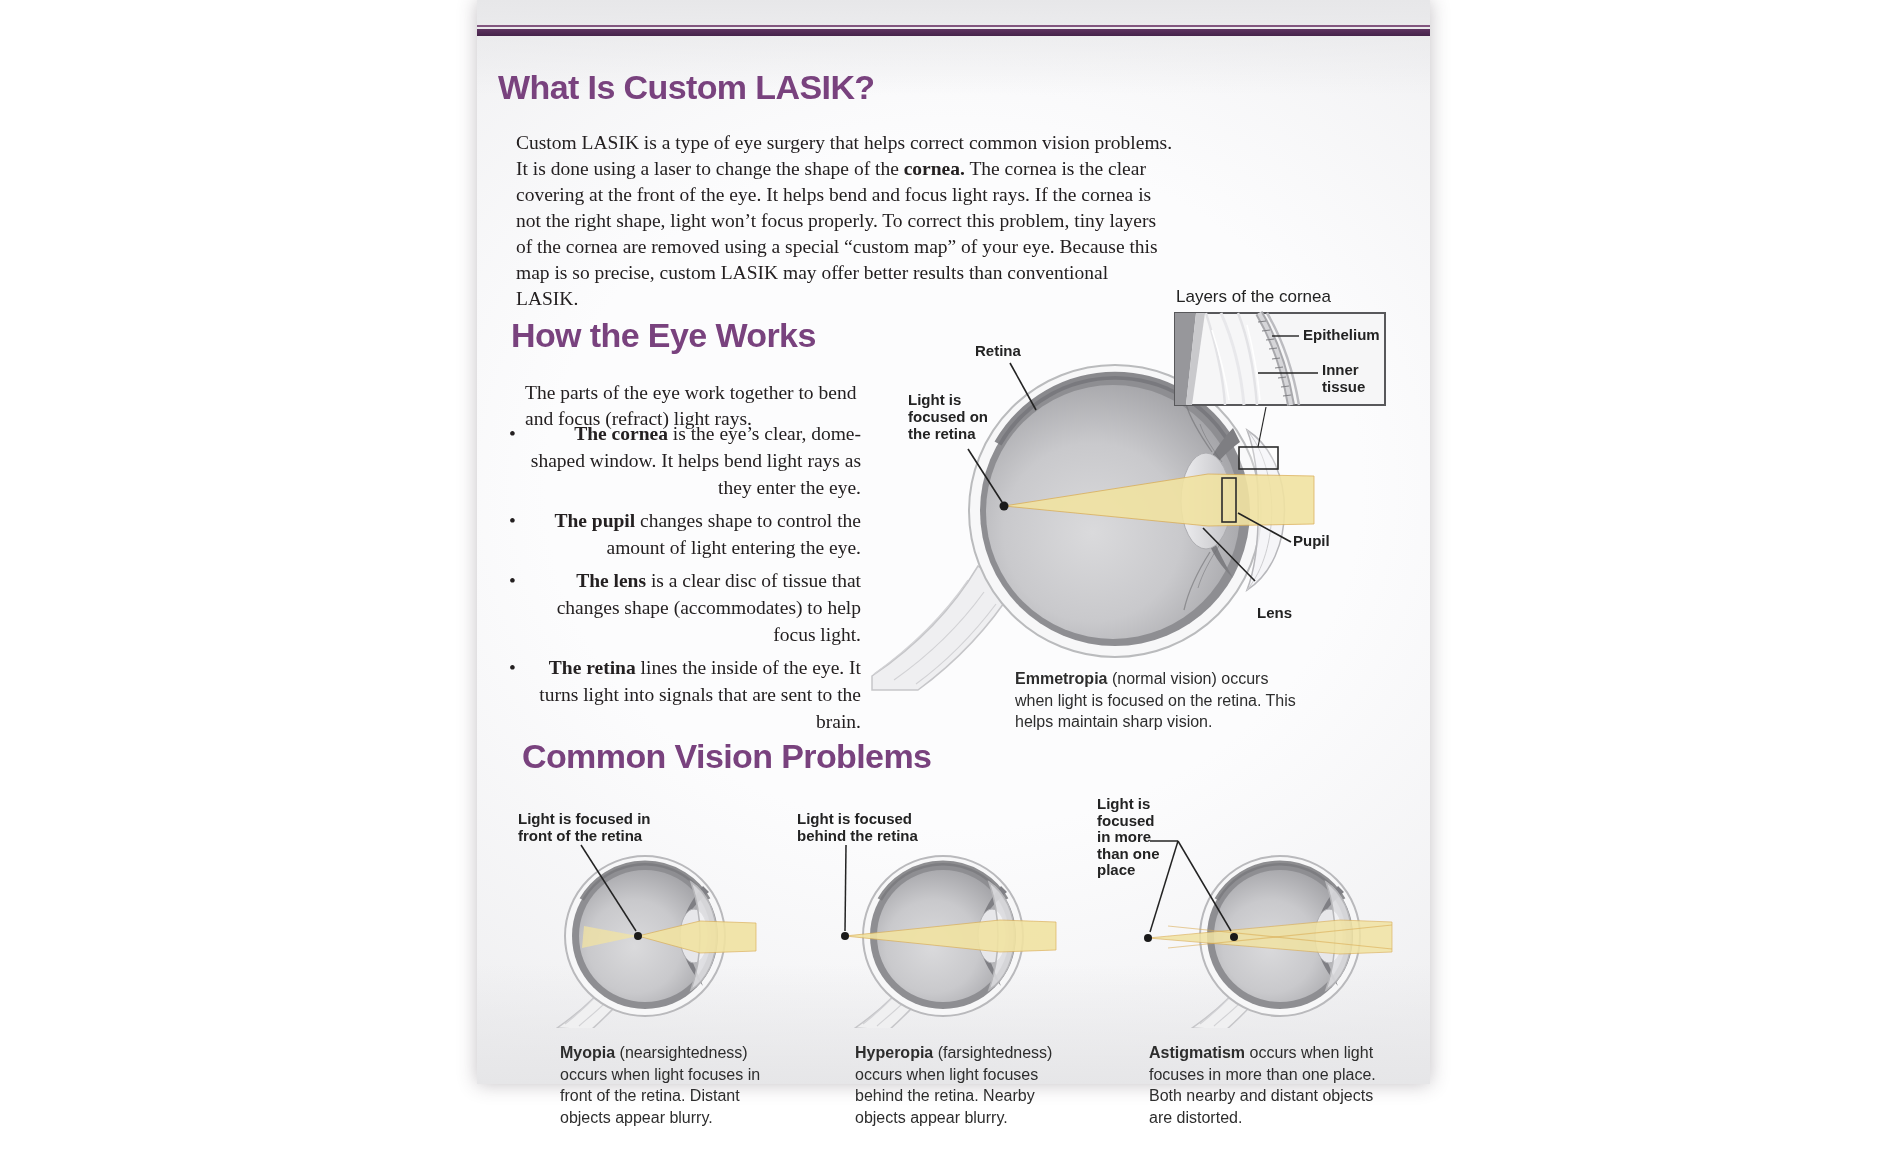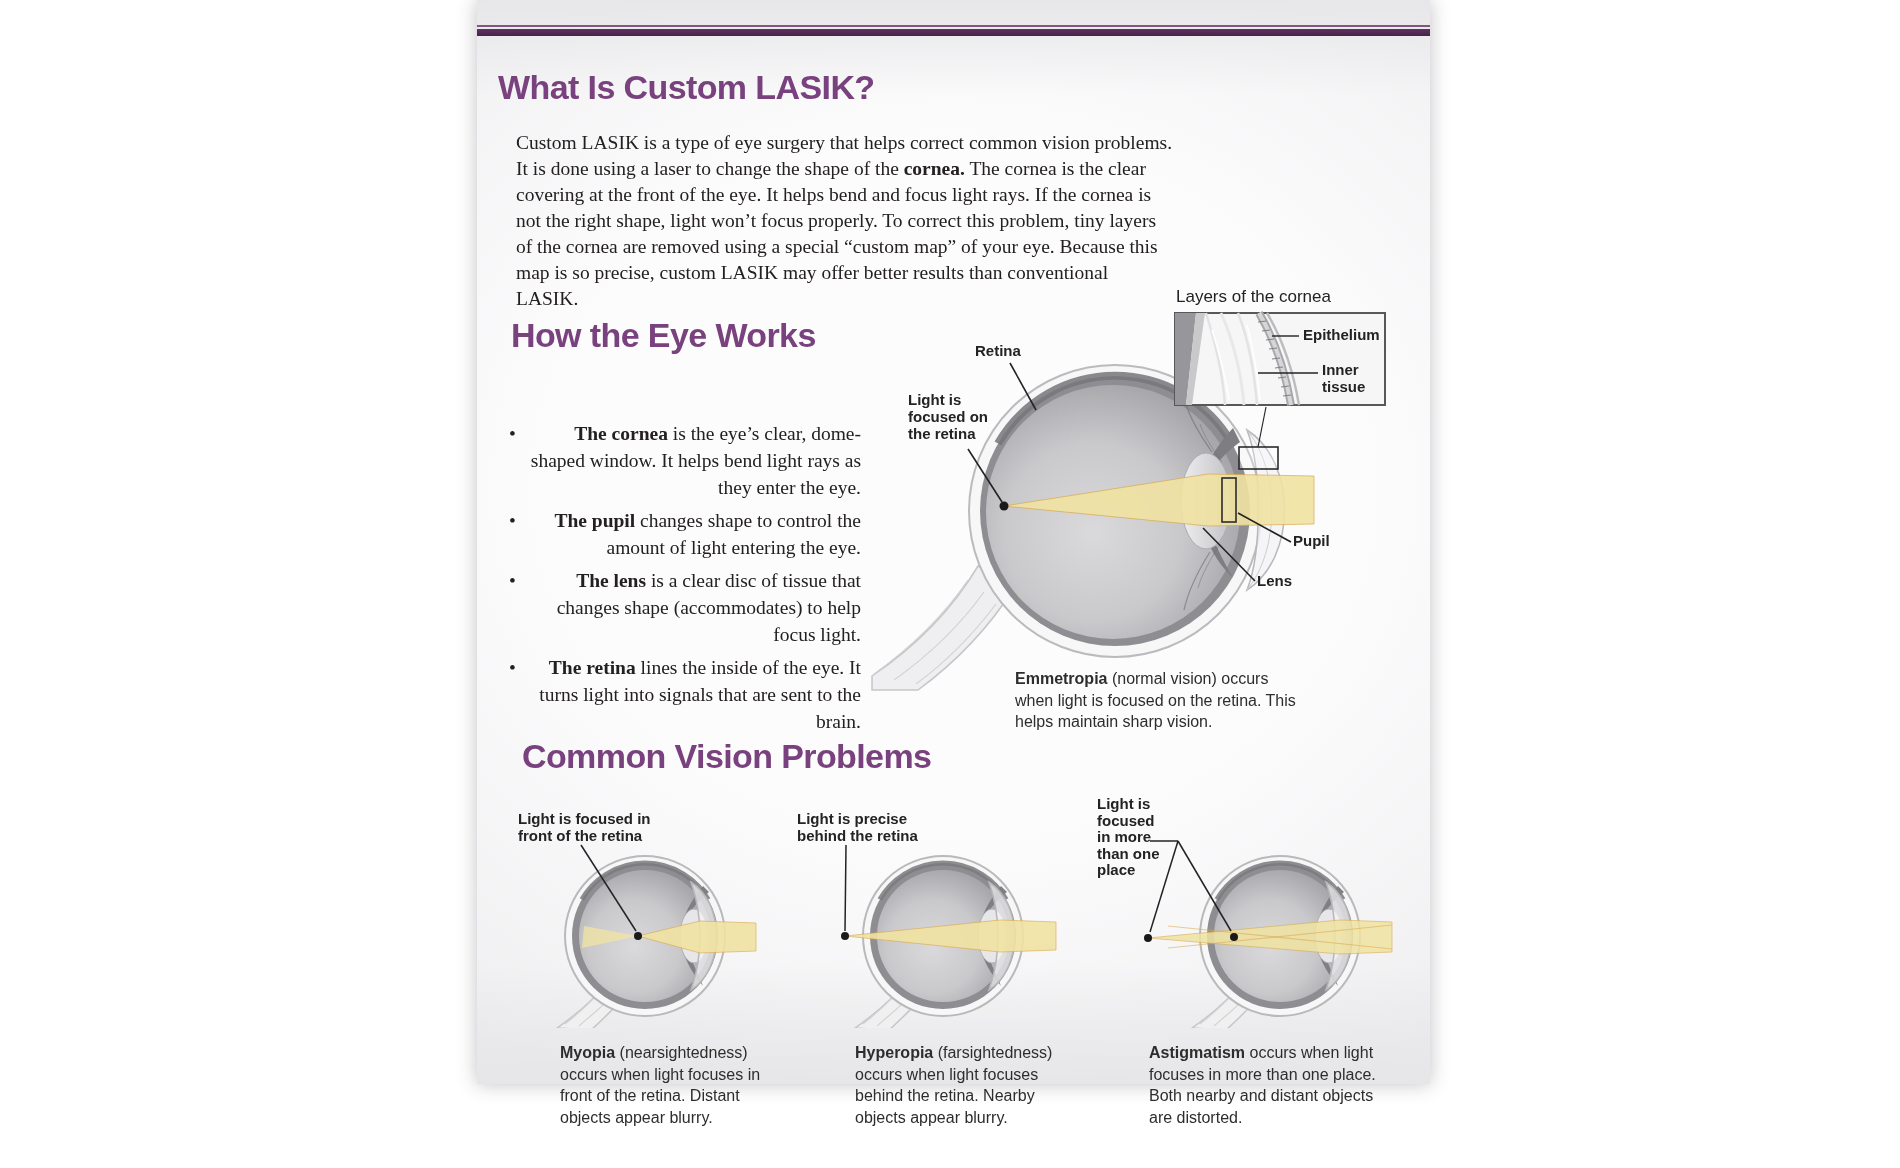--- a/index.html
+++ b/index.html
@@ -83,20 +83,21 @@
 
   <div class="rule-thin"></div>
   <div class="rule-thick"></div>
 
   <div class="hpurple" style="left:21px;top:70px;">What Is Custom LASIK?</div>
 
   <p class="serif" style="left:23px;top:114px;width:657px;"><span>Custom LASIK is a type of eye surgery that helps correct common vision problems. It is done using a laser to change the shape of the </span><b>cornea.</b><span> The cornea is the clear covering at the front of the eye. It helps bend and focus light rays. If the cornea is not the right shape, light won’t focus properly. To correct this problem, tiny layers of the cornea are removed using a special “custom map” of your eye. Because this map is so precise, custom LASIK may offer better results than conventional LASIK.</span></p>
 
   <div class="hpurple" style="left:34px;top:318px;">How the Eye Works</div>
 
+  <p class="serif" style="left:32px;top:364px;width:340px;">The parts of the eye work together to bend and focus (refract) light rays.</p>
 
   <ul class="bullets" style="left:32px;top:420px;width:352px;text-align:right;">
     <li><b>The cornea</b><span> is the eye’s clear, dome-shaped window. It helps bend light rays as they enter the eye.</span></li>
     <li><b>The pupil</b><span> changes shape to control the amount of light entering the eye.</span></li>
     <li><b>The lens</b><span> is a clear disc of tissue that changes shape (accommodates) to help focus light.</span></li>
     <li><b>The retina</b><span> lines the inside of the eye. It turns light into signals that are sent to the brain.</span></li>
   </ul>
 
   <svg style="left:383px;top:340px;" width="560" height="350" viewBox="860 340 560 350">
 
@@ -165,21 +166,21 @@
 
   <div class="dlabel" style="left:826px;top:326px;">Epithelium</div>
   <div class="dlabel" style="left:845px;top:361px;">Inner
 tissue</div>
 
   <div class="dlabel" style="left:498px;top:342px;">Retina</div>
   <div class="dlabel" style="left:431px;top:391px;">Light is
 focused on
 the retina</div>
   <div class="dlabel" style="left:816px;top:532px;">Pupil</div>
-  <div class="dlabel" style="left:780px;top:572px;">Lens</div>
+  <div class="dlabel" style="left:780px;top:604px;">Lens</div>
 
   <p class="caption" style="left:526px;top:656px;width:285px;"><b>Emmetropia</b><span> (normal vision) occurs when light is focused on the retina. This helps maintain sharp vision.</span></p>
 
   <div class="hpurple" style="left:45px;top:739px;">Common Vision Problems</div>
 
   <svg style="left:23px;top:790px;" width="940" height="245" viewBox="500 790 940 245">
     <use href="#eyeSym" x="545" y="848" width="210" height="180"></use>
     <use href="#eyeSym" x="843" y="848" width="210" height="180"></use>
     <use href="#eyeSym" x="1180" y="848" width="210" height="180"></use>
 
@@ -197,21 +198,21 @@
     <line x1="1392" y1="949" x2="1168" y2="926" stroke="#d9a94e" stroke-width="1.2" opacity="0.55"></line>
     <circle cx="1148" cy="938" r="4" fill="#1a1a1a"></circle>
     <circle cx="1234" cy="937" r="4" fill="#1a1a1a"></circle>
     <line x1="1150" y1="841" x2="1178" y2="841" stroke="#232323" stroke-width="1.5"></line>
     <line x1="1178" y1="841" x2="1150" y2="932" stroke="#232323" stroke-width="1.5"></line>
     <line x1="1178" y1="841" x2="1231" y2="931" stroke="#232323" stroke-width="1.5"></line>
   </svg>
 
   <div class="dlabel" style="left:41px;top:810px;">Light is focused in
 front of the retina</div>
-  <div class="dlabel" style="left:320px;top:810px;">Light is precise
+  <div class="dlabel" style="left:320px;top:810px;">Light is focused
 behind the retina</div>
   <div class="dlabel small3" style="left:620px;top:796px;">Light is
 focused
 in more
 than one
 place</div>
 
   <p class="caption" style="left:71px;top:1030px;width:220px;"><b>Myopia</b><span> (nearsightedness) occurs when light focuses in front of the retina. Distant objects appear blurry.</span></p>
   <p class="caption" style="left:366px;top:1030px;width:220px;"><b>Hyperopia</b><span> (farsightedness) occurs when light focuses behind the retina. Nearby objects appear blurry.</span></p>
   <p class="caption" style="left:660px;top:1030px;width:235px;"><b>Astigmatism</b><span> occurs when light focuses in more than one place. Both nearby and distant objects are distorted.</span></p>

